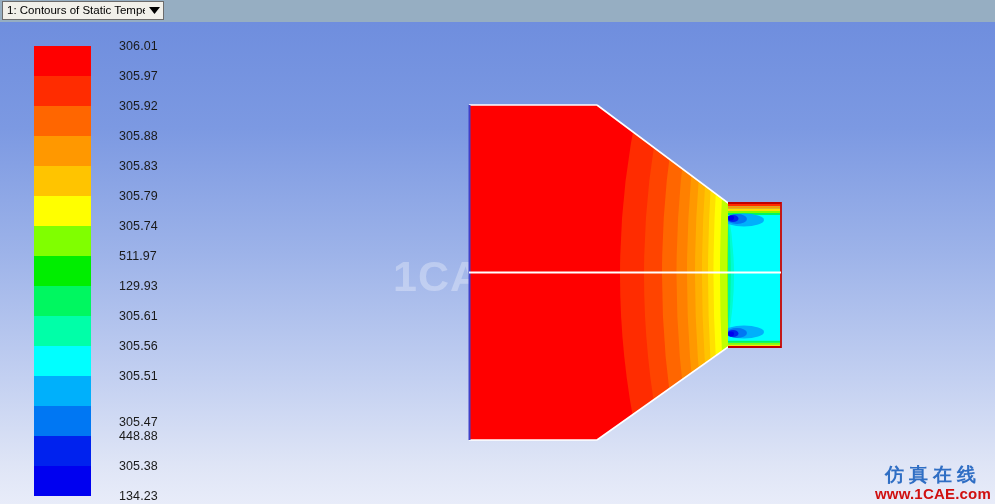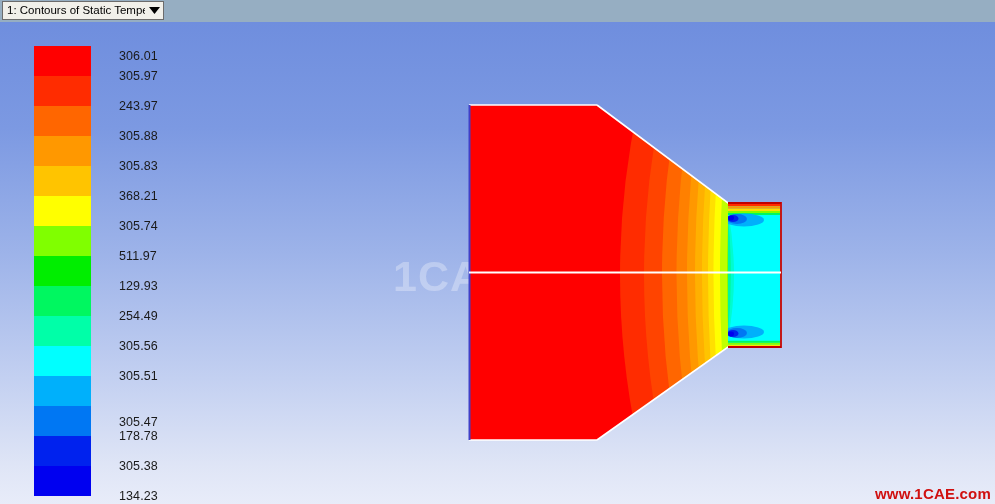--- a/index.html
+++ b/index.html
@@ -169,34 +169,34 @@
         <div class="cb-band" style="background: rgb(0, 247, 96);"></div>
         <div class="cb-band" style="background: rgb(0, 255, 168);"></div>
         <div class="cb-band" style="background: rgb(0, 255, 255);"></div>
         <div class="cb-band" style="background: rgb(0, 176, 251);"></div>
         <div class="cb-band" style="background: rgb(0, 119, 243);"></div>
         <div class="cb-band" style="background: rgb(0, 34, 238);"></div>
         <div class="cb-band" style="background: rgb(0, 0, 240);"></div>
       </div>
 
     <div id="legend-labels">
-        <div class="legend-label" style="top: 11px;">306.01</div>
+        <div class="legend-label" style="top: 1px;">306.01</div>
         <div class="legend-label" style="top: 31px;">305.97</div>
-        <div class="legend-label" style="top: 61px;">243.97</div>
+        <div class="legend-label" style="top: 61px;">305.92</div>
         <div class="legend-label" style="top: 91px; text-align: right;">305.88</div>
         <div class="legend-label" style="top: 121px;">305.83</div>
-        <div class="legend-label" style="top: 151px;">368.21</div>
+        <div class="legend-label" style="top: 151px;">305.79</div>
         <div class="legend-label" style="top: 181px;">305.74</div>
         <div class="legend-label" style="top: 211px;">511.97</div>
         <div class="legend-label" style="top: 241px;">129.93</div>
-        <div class="legend-label" style="top: 271px;">254.49</div>
+        <div class="legend-label" style="top: 271px;">305.61</div>
         <div class="legend-label" style="top: 301px;">305.56</div>
         <div class="legend-label" style="top: 331px;">305.51</div>
         <div class="legend-label" style="top: 361px; margin-top: 16px;">305.47</div>
-        <div class="legend-label" style="top: 391px;">178.78</div>
+        <div class="legend-label" style="top: 391px;">448.88</div>
         <div class="legend-label" style="top: 421px;">305.38</div>
         <div class="legend-label" style="top: 451px;">134.23</div>
       </div>
 
     <div id="watermark-center">1CAE.COM</div>
 
     <div id="domain">
       <svg width="995" height="482" viewBox="0 0 995 482">
         <defs>
 
@@ -273,17 +273,18 @@
         <line x1="469" y1="83" x2="597" y2="83" stroke="#ffffff" stroke-width="1.4"></line>
         <line x1="469" y1="418" x2="597" y2="418" stroke="#ffffff" stroke-width="1.4"></line>
 
         <line x1="469.5" y1="83" x2="469.5" y2="418" stroke="#4040c8" stroke-width="2"></line>
 
         <line x1="469" y1="250.5" x2="781" y2="250.5" stroke="#ffffff" stroke-width="1.8"></line>
       </svg>
     </div>
 
     <div id="logo">
+      <div id="logo-cn">仿真在线</div>
       <div id="logo-url">www.1CAE.com</div>
     </div>
 
   </div>
 </div>
 
 </body></html>

